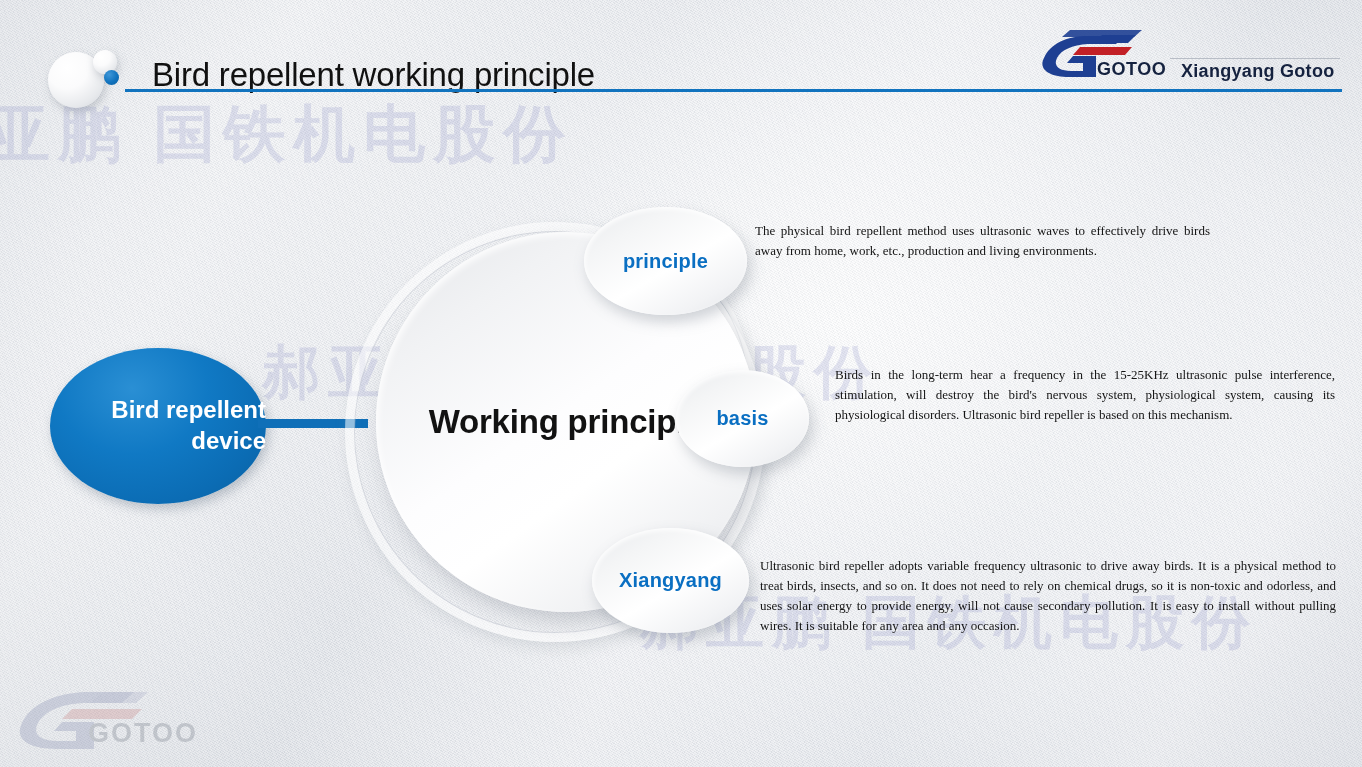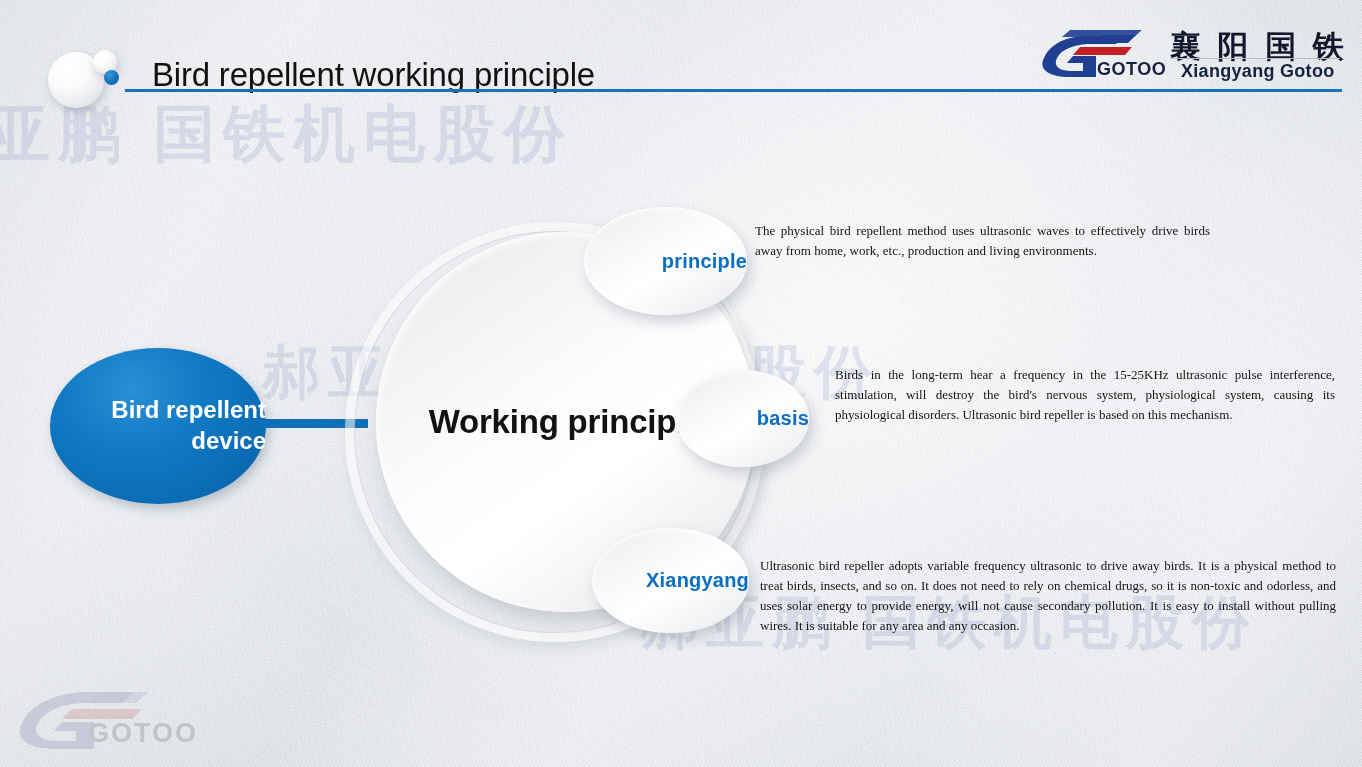--- a/index.html
+++ b/index.html
@@ -183,21 +183,21 @@
   }
 
   
   .node-ellipse {
     position: absolute;
     border-radius: 50%;
     background: linear-gradient(150deg, #e8eaed 0%, #f4f5f6 25%, #ffffff 55%, #f2f3f5 80%, #e2e4e8 100%);
     box-shadow: 4px 7px 14px rgba(120,128,140,.34), inset 1px 2px 5px rgba(255,255,255,.95);
     display: flex;
     align-items: center;
-    justify-content: flex-end;
+    justify-content: center;
   }
   .node-ellipse .node-label {
     color: #0a6fc2;
     font-weight: bold;
     font-size: 20px;
     letter-spacing: .2px;
   }
   #node-principle { left: 584px; top: 207px; width: 163px; height: 108px; }
   #node-basis     { left: 676px; top: 370px; width: 133px; height: 97px;  }
   #node-features  { left: 592px; top: 528px; width: 157px; height: 105px; }
@@ -245,21 +245,20 @@
   <div id="header-rule"></div>
 
   <div id="brand-logo">
     <svg class="mark" viewBox="0 0 110 50">
       <path d="M4 30 C10 16, 26 8, 48 8 L84 8 L76 16 L48 16 C32 17, 21 22, 17 30 C13 38, 19 43, 31 43 L43 43 L43 35 L27 35 L33 28 L56 28 L56 49 L29 49 C9 49, -2 41, 4 30 Z" fill="#1e3f92"></path>
       <path d="M40 19 L92 19 L85 27 L33 27 Z" fill="#c22026"></path>
       <path d="M62 7 L96 7 L88 15 L54 15 Z" fill="#1e3f92"></path>
       <path d="M30 2 L102 2 L94 9 L22 9 Z" fill="#1e3f92" opacity="0.9"></path>
     </svg>
     <div class="gotoo-word">GOTOO</div>
-    <div class="cn-name">襄 阳 国 铁</div>
     <div class="rule"></div>
     <div class="en-name">Xiangyang Gotoo</div>
   </div>
 
   <svg style="position:absolute; left:0; top:0; width:1362px; height:767px; pointer-events:none;">
     <path d="M705 286 C763 330, 768 470, 700 556" fill="none" stroke="#ffffff" stroke-width="10" opacity="0.95"></path>
     <path d="M705 286 C763 330, 768 470, 700 556" fill="none" stroke="#c9ced6" stroke-width="1" opacity="0.7"></path>
   </svg>
 
   <div id="device-node">

